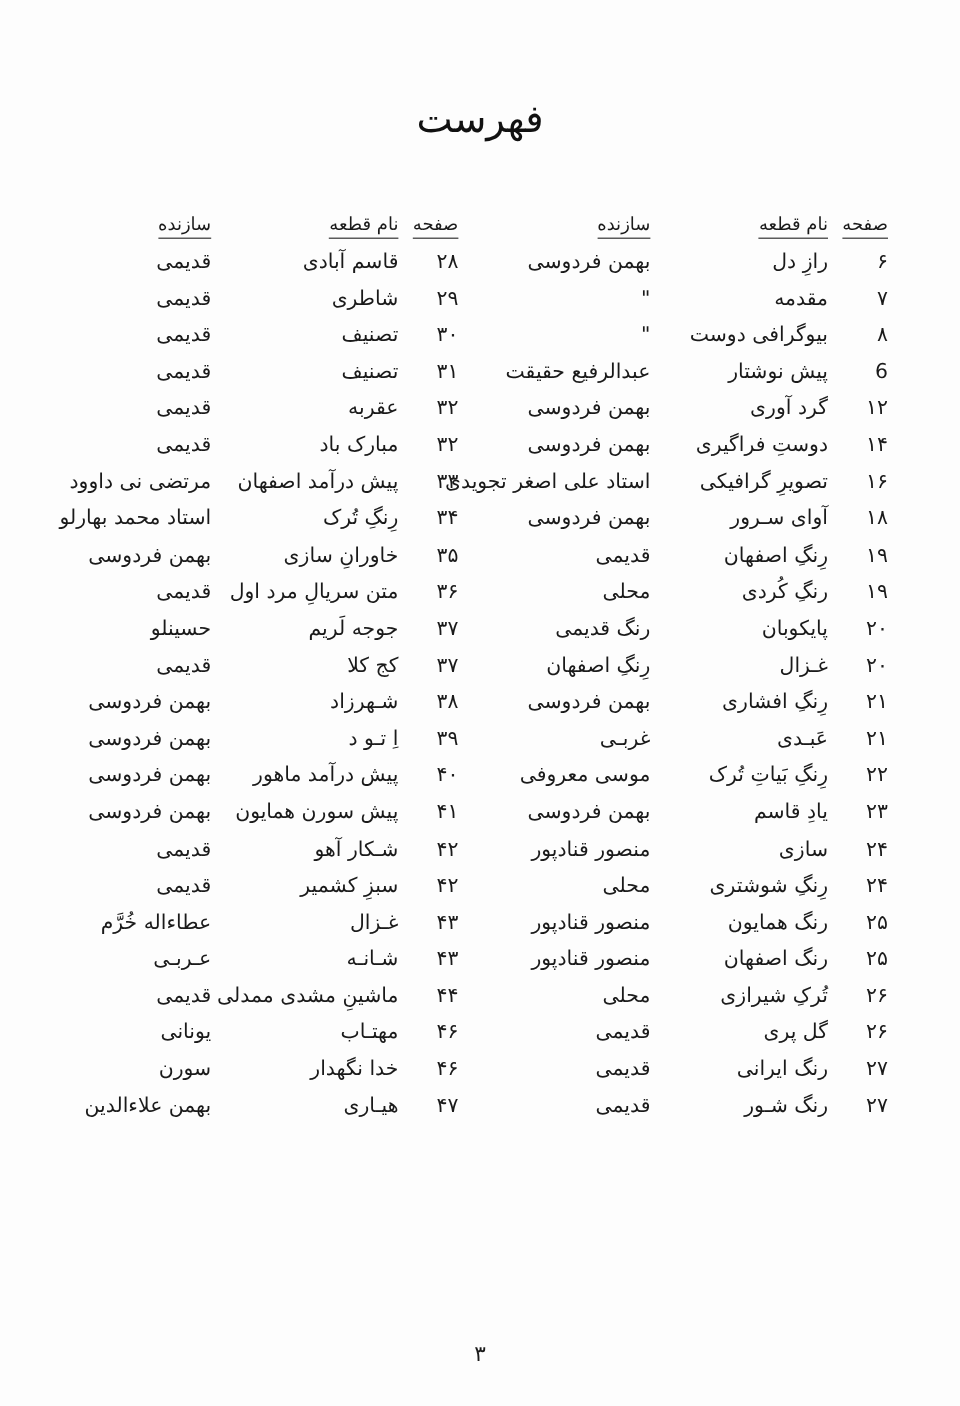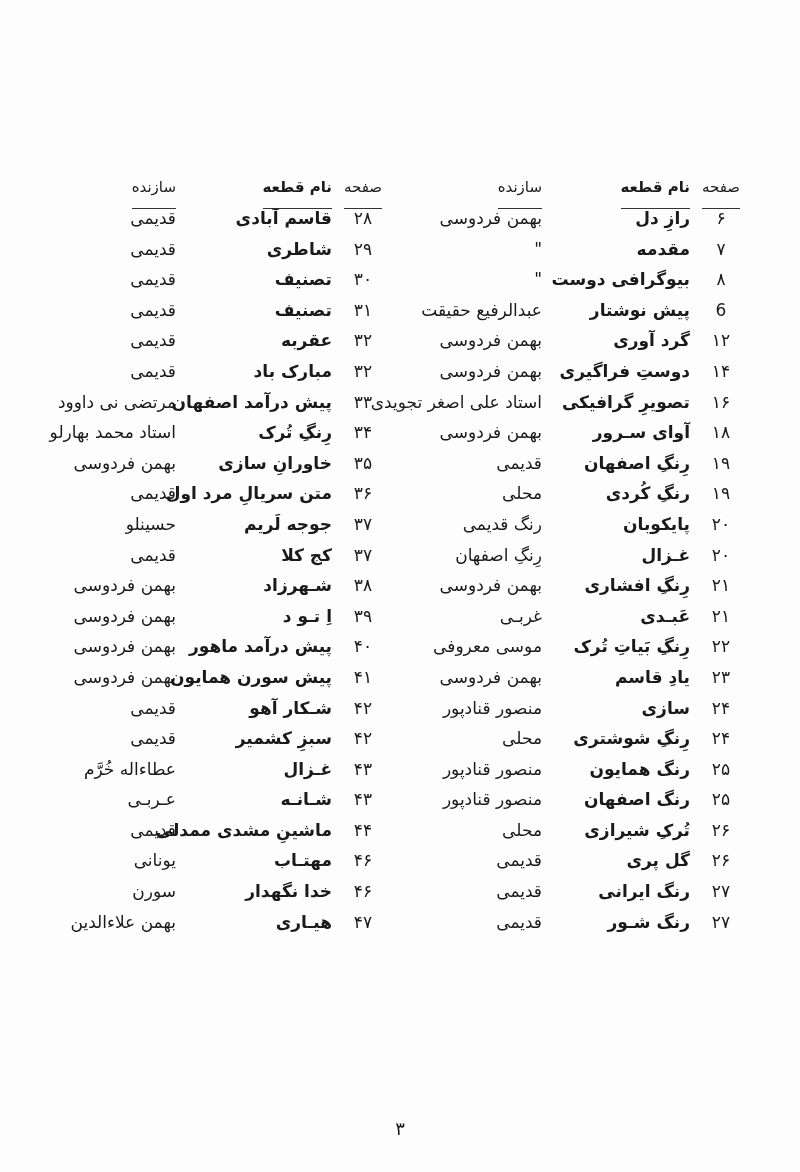--- a/index.html
+++ b/index.html
@@ -11,34 +11,35 @@
     .page { position: absolute; inset: 0; direction: rtl; }
     .title {
       position: absolute; top: 80px; left: 0; right: 0; text-align: center;
       font-size: 32px; font-weight: normal; color: #111;
     }
     .col-block { position: absolute; top: 178px; }
     .col-right { right: 60px; width: 330px; }
     .col-left { right: 418px; width: 345px; }
     .hdr, .row { display: flex; flex-direction: row; align-items: baseline; white-space: nowrap; }
     .hdr { height: 30px; font-size: 15px; }
-    .hdr span { border-bottom: 1.5px solid #333; padding-bottom: 12px; }
+    .hdr span { border-bottom: 1.5px solid #333; padding-bottom: 2px; }
     .row { height: 30.6px; font-size: 17px; }
-    .c-page { width: 38px; text-align: center; flex: none; }
-    .c-name { width: 152px; text-align: right; flex: none; padding-right: 12px; box-sizing: border-box; font-weight: bold; }
+    .c-page { width: 38px; text-align: right; flex: none; }
+    .c-name { width: 152px; text-align: right; flex: none; padding-right: 12px; box-sizing: border-box; }
     .c-comp { flex: 1; text-align: right; padding-right: 8px; }
     .col-left .c-name { width: 160px; }
     .page-num {
       position: absolute; top: 1118px; left: 0; right: 0; text-align: center; font-size: 18px;
     }
   </style>
 </head>
 <body>
 
 <div class="page">
+  <div class="title">فهرست</div>
 
   <div class="col-block col-right">
     <div class="hdr">
       <div class="c-page"><span>صفحه</span></div>
       <div class="c-name"><span>نام قطعه</span></div>
       <div class="c-comp"><span>سازنده</span></div>
     </div>
     <div id="rows-0">
         <div class="row">
           <div class="c-page">۶</div>

